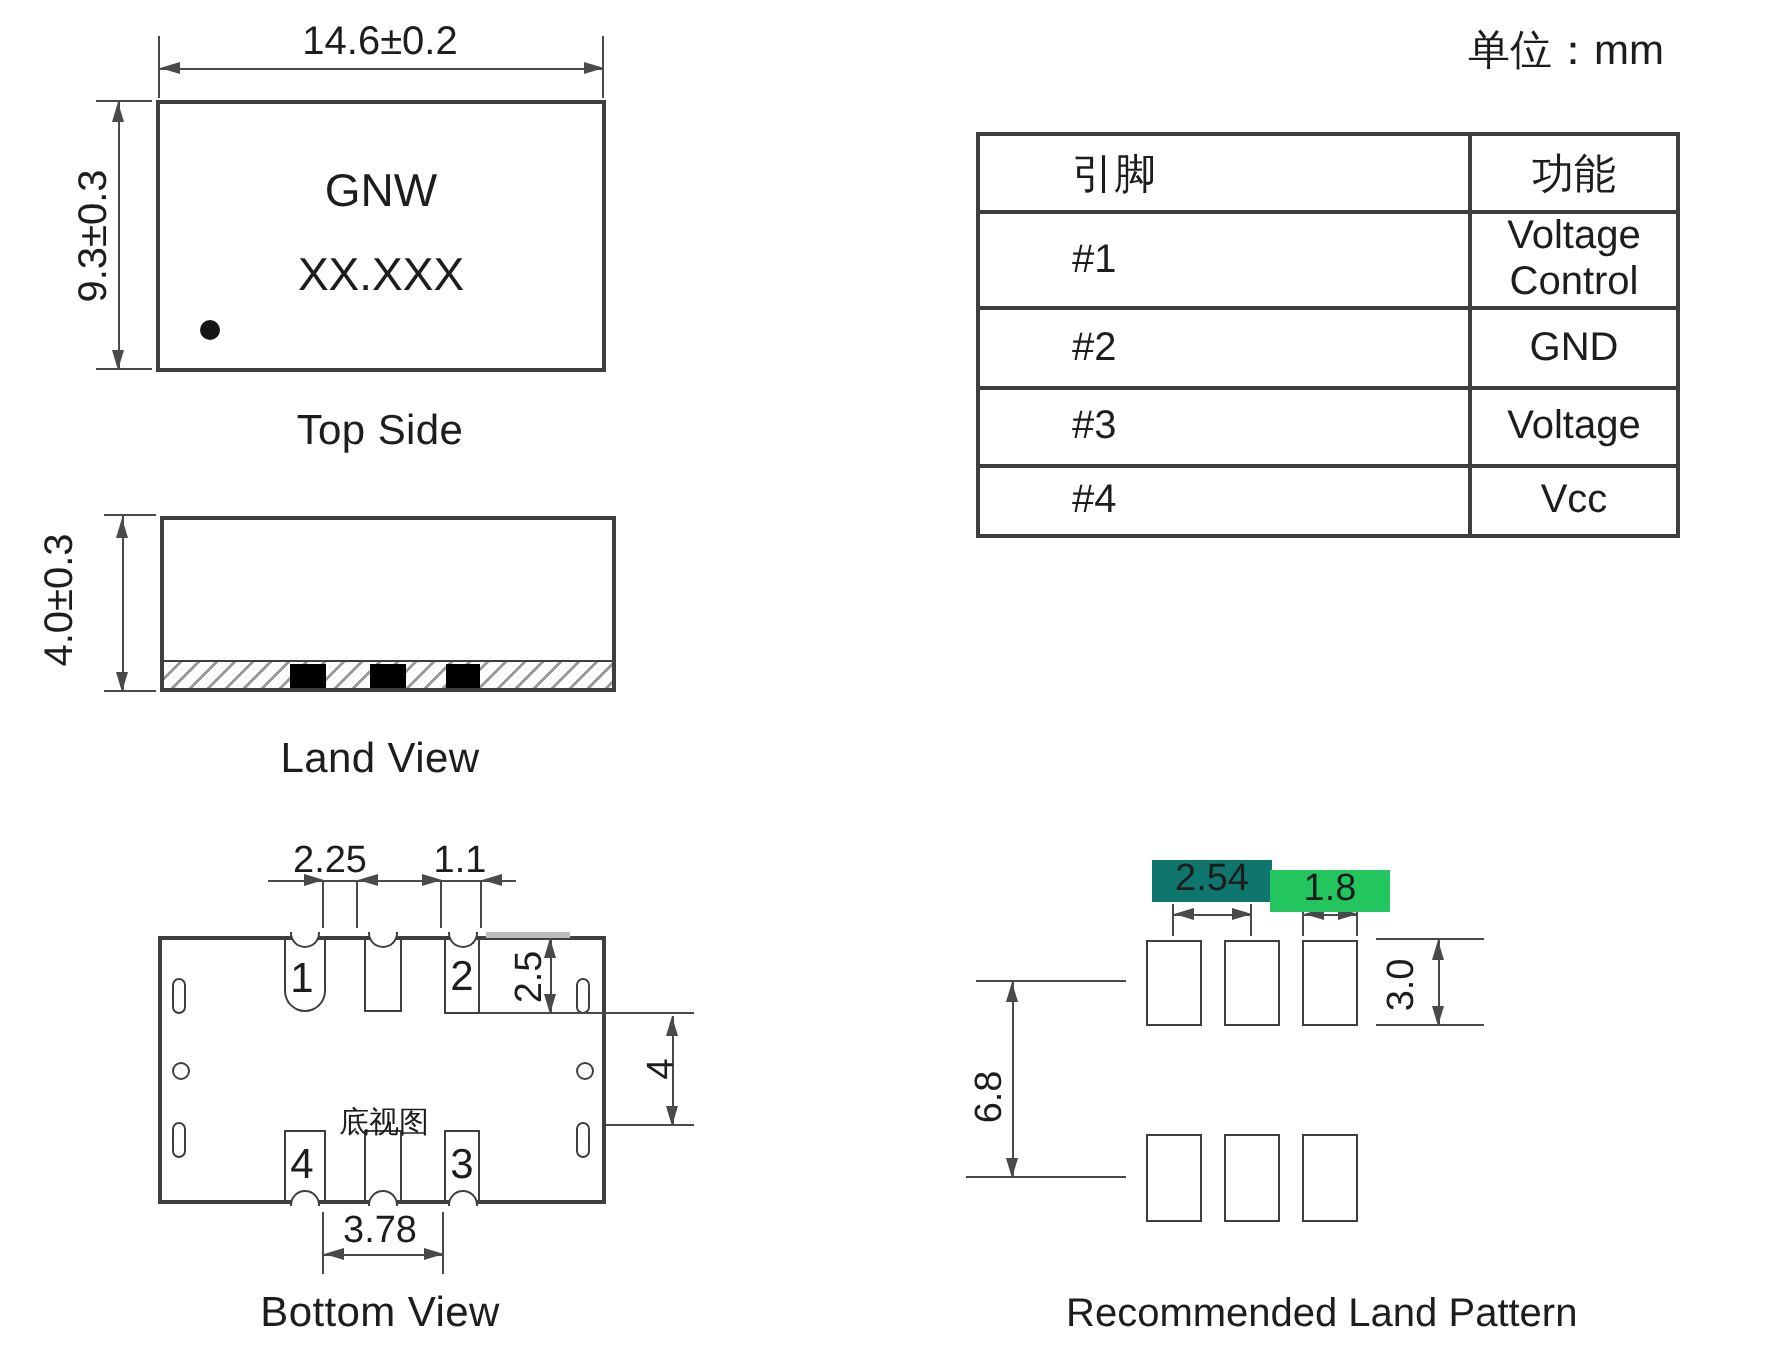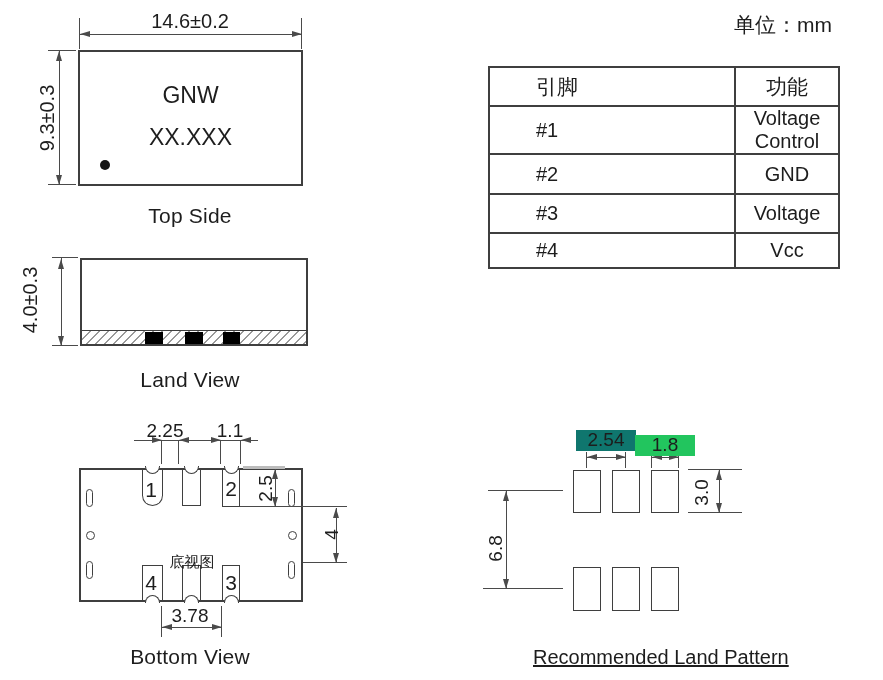--- a/index.html
+++ b/index.html
@@ -212,16 +212,16 @@
     <div class="aD" style="left:716px;top:503px;"></div>
     <div class="txt dimtxt rot" style="left:677px;top:482px;width:50px;">3.0</div>
 
     <div class="hl" style="left:488px;top:490px;width:75px;"></div>
     <div class="hl" style="left:483px;top:588px;width:80px;"></div>
     <div class="vl" style="left:506px;top:491px;height:98px;"></div>
     <div class="aU" style="left:503px;top:491px;"></div>
     <div class="aD" style="left:503px;top:579px;"></div>
     <div class="txt dimtxt rot" style="left:468px;top:538px;width:56px;">6.8</div>
 
-    <div class="txt" style="left:533px;top:646px;width:252px;font-size:20px;font-weight:500;text-decoration:underline;">Recommended Land Pattern</div>
+    <div class="txt" style="left:533px;top:646px;width:252px;font-size:20px;font-weight:500;">Recommended Land Pattern</div>
   </div>
 
 </div>
 
 </body></html>

